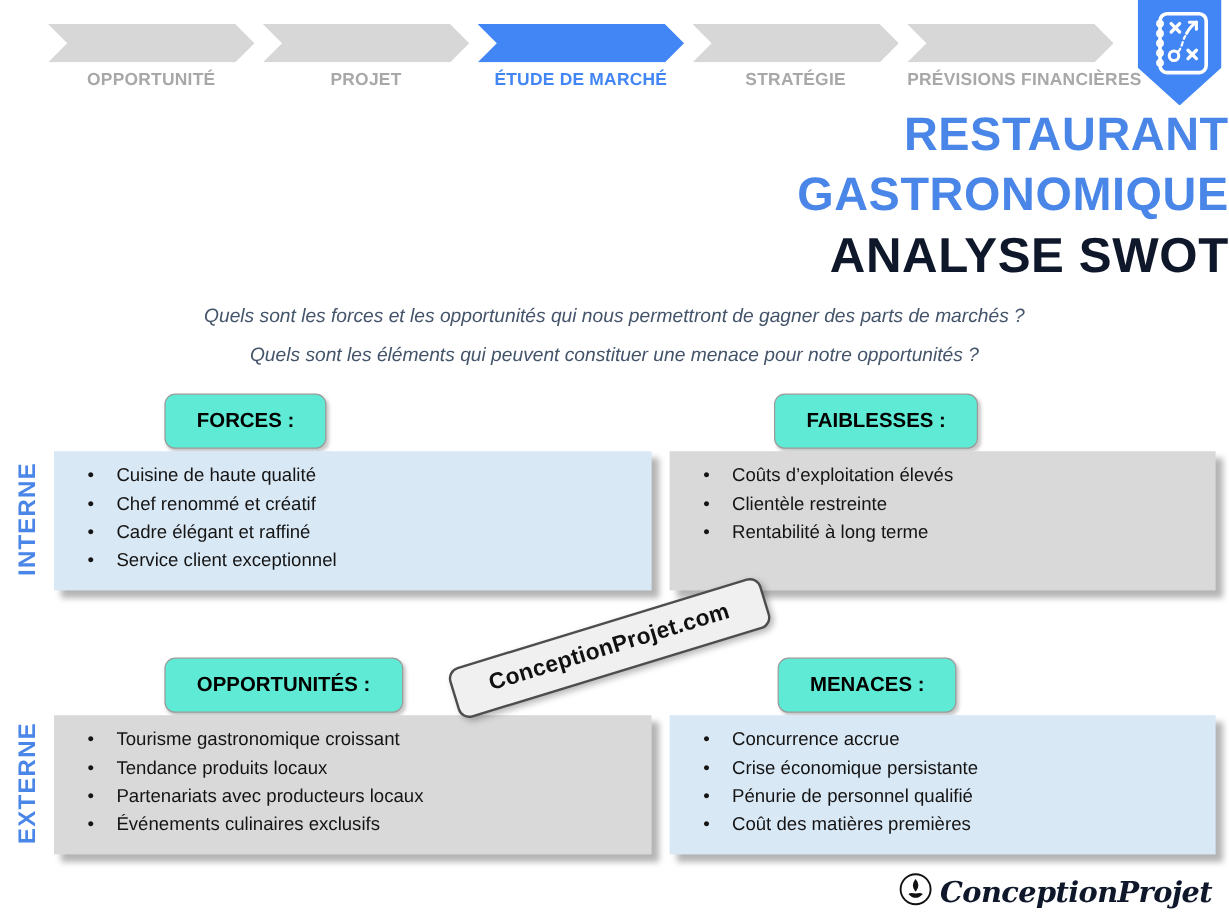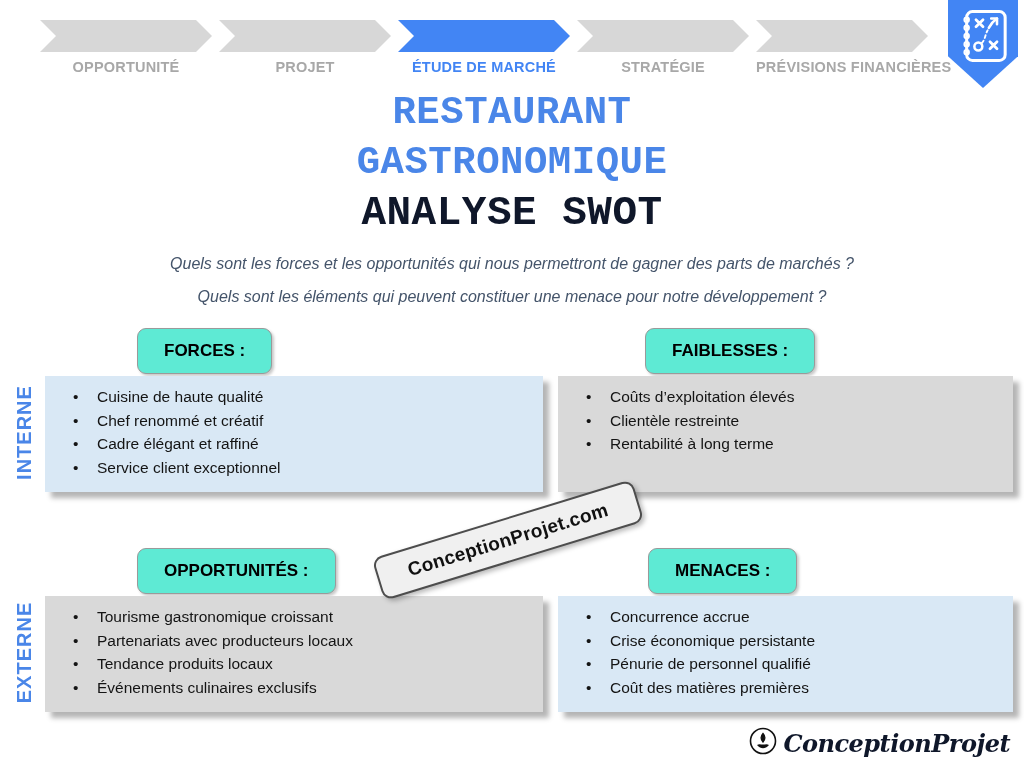--- a/index.html
+++ b/index.html
@@ -21,21 +21,21 @@
     color:#a8a8a8;white-space:nowrap;letter-spacing:.2px;
   }
   .nav-label.active{color:#4285f4;}
   
   .bookmark{
     position:absolute;left:948px;top:0;width:70px;height:88px;background:#4285f4;
     clip-path:polygon(0 0,100% 0,100% 64%,50% 100%,0 64%);
     display:flex;justify-content:center;align-items:flex-start;padding-top:8px;box-sizing:border-box;
   }
   
-  .title-block{position:absolute;top:88px;left:0;width:100%;text-align:center;font-weight:bold;font-family:Liberation Mono, monospace;}
+  .title-block{position:absolute;top:88px;left:0;width:100%;text-align:right;font-weight:bold;}
   .title-line{margin:0;line-height:50px;font-size:39px;color:#4a86e8;letter-spacing:.5px;}
   .title-line.swot{color:#0f172a;font-size:41px;}
   
   .questions{position:absolute;top:255px;left:0;width:100%;text-align:center;
     font-style:italic;font-size:16px;color:#44546a;}
   .questions p{margin:0 0 15px 0;}
   
   .side-label{
     position:absolute;width:160px;text-align:center;transform:rotate(-90deg);
     font-weight:bold;font-size:20px;color:#4a86e8;letter-spacing:1px;
@@ -120,21 +120,21 @@
   </div>
 
   <div class="title-block">
     <h1 class="title-line">RESTAURANT</h1>
     <h1 class="title-line">GASTRONOMIQUE</h1>
     <h1 class="title-line swot">ANALYSE SWOT</h1>
   </div>
 
   <div class="questions">
     <p>Quels sont les forces et les opportunités qui nous permettront de gagner des parts de marchés ?</p>
-    <p>Quels sont les éléments qui peuvent constituer une menace pour notre développement ?</p>
+    <p>Quels sont les éléments qui peuvent constituer une menace pour notre opportunités ?</p>
   </div>
 
   <div class="side-label side-interne">INTERNE</div>
   <div class="side-label side-externe">EXTERNE</div>
 
   <div class="pill pill-forces">FORCES :</div>
   <div class="pill pill-faiblesses">FAIBLESSES :</div>
   <div class="pill pill-opportunites">OPPORTUNITÉS :</div>
   <div class="pill pill-menaces">MENACES :</div>
 
@@ -149,22 +149,22 @@
   <div class="swot-box tone-gray box-faiblesses">
     <ul>
         <li>Coûts d’exploitation élevés</li>
         <li>Clientèle restreinte</li>
         <li>Rentabilité à long terme</li>
       </ul>
   </div>
   <div class="swot-box tone-gray box-opportunites">
     <ul>
         <li>Tourisme gastronomique croissant</li>
+        <li>Tendance produits locaux</li>
         <li>Partenariats avec producteurs locaux</li>
-        <li>Tendance produits locaux</li>
         <li>Événements culinaires exclusifs</li>
       </ul>
   </div>
   <div class="swot-box tone-blue box-menaces">
     <ul>
         <li>Concurrence accrue</li>
         <li>Crise économique persistante</li>
         <li>Pénurie de personnel qualifié</li>
         <li>Coût des matières premières</li>
       </ul>

